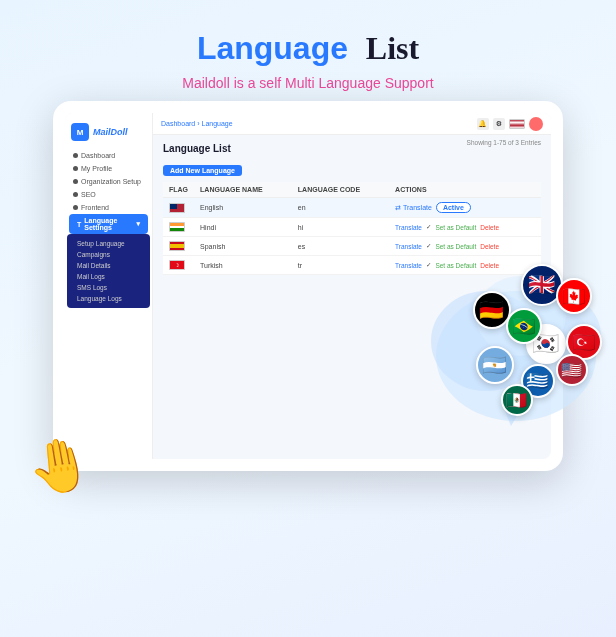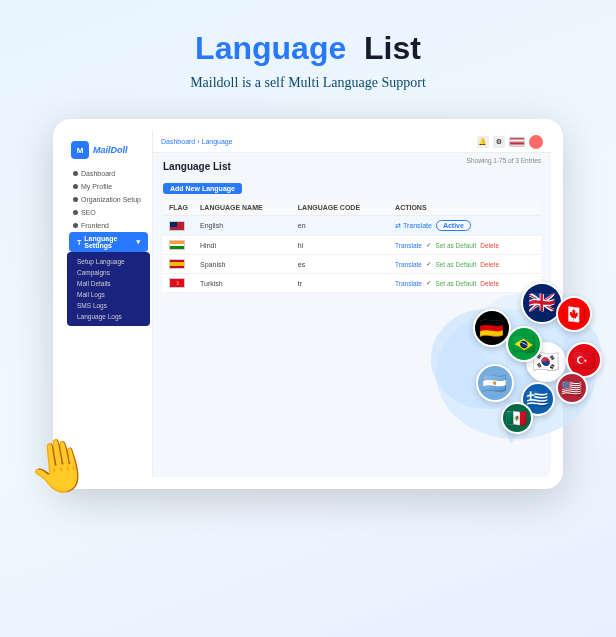--- a/index.html
+++ b/index.html
@@ -21,23 +21,21 @@
       font-size: 32px;
       font-weight: 800;
       color: #1a1a2e;
       margin-bottom: 8px;
     }
     .page-title span {
       color: #2979ff;
     }
     .page-subtitle {
       font-size: 14px;
-      color: #0c4a6e;
-      margin-bottom: 18px;
-      font-family: Liberation Serif, serif;
+      color: #ec4899;
     }
 
     
     .device-container {
       display: flex;
       justify-content: center;
       padding: 0 30px;
       position: relative;
     }
     .tablet-mockup {
@@ -363,21 +361,21 @@
       font-size: 20px;
       box-shadow: 0 2px 6px rgba(0,0,0,0.2);
     }
   </style>
 </head>
 <body>
 
 <div class="page-header">
   <h1 class="page-title">
     <span>Language</span>
-    &nbsp;<span style="color:#1a1a2e;">List</span>
+    &nbsp;<span style="color:#1a1a2e;font-family:Liberation Serif, serif;">List</span>
   </h1>
   <p class="page-subtitle">Maildoll is a self Multi Language Support</p>
 </div>
 
 <div class="device-container">
   <div class="tablet-mockup">
     <div class="tablet-inner">
 
       <div class="sidebar">
         <div class="sidebar-logo">

